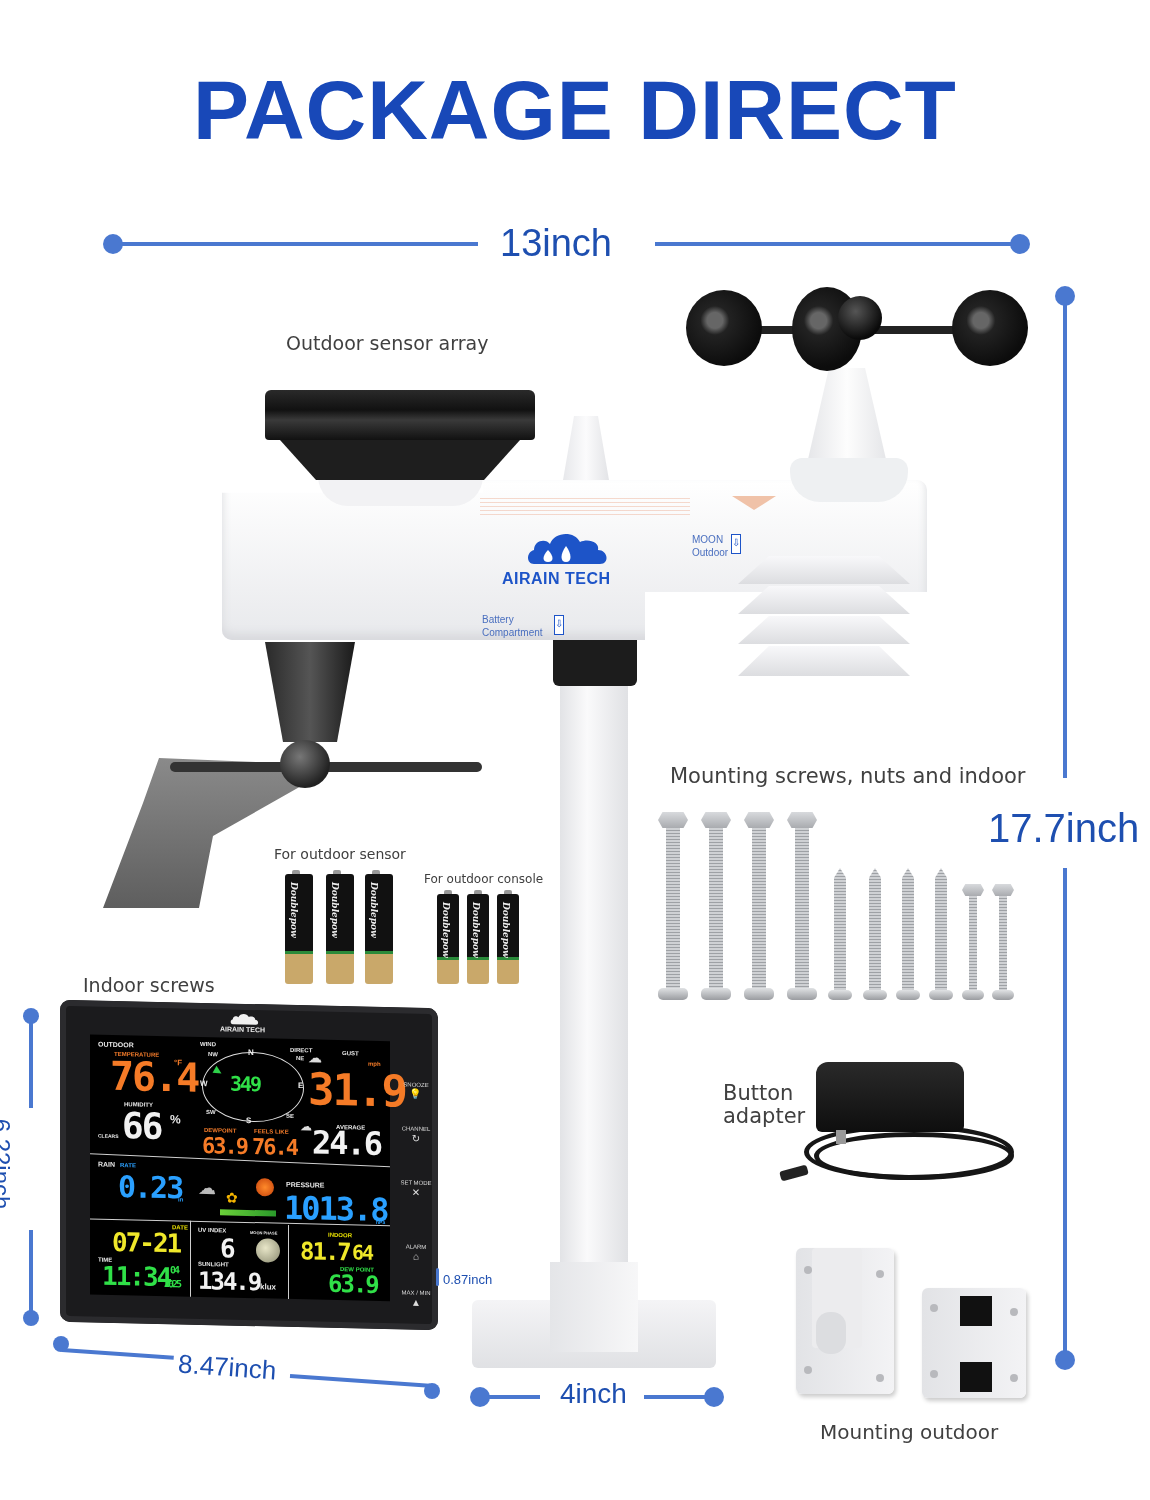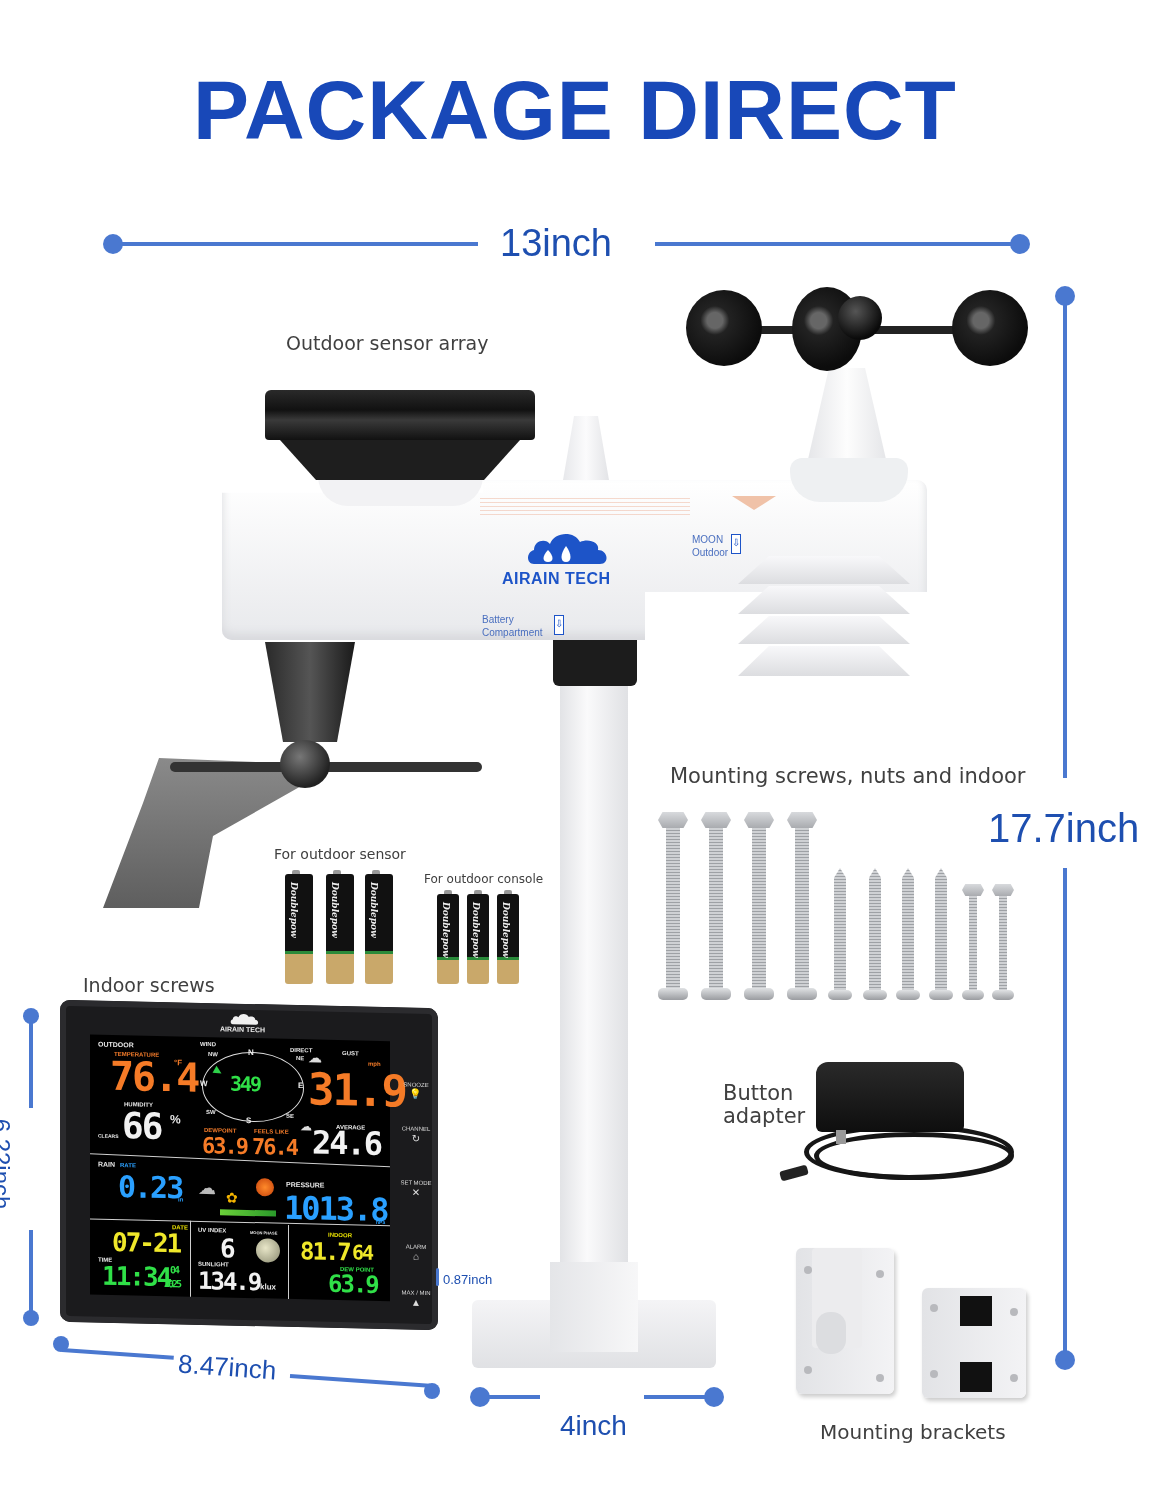--- a/index.html
+++ b/index.html
@@ -138,21 +138,21 @@
   <div class="abs shield" style="top:646px;height:30px;"></div>
 
   <div class="abs pipe-collar"></div>
   <div class="abs pipe"></div>
   <div class="abs base-plate"></div>
   <div class="abs pipe-socket"></div>
 </div>
 
 <div class="abs dot" style="left:470px;top:1387px;"></div>
 <div class="abs line" style="left:480px;top:1395px;width:60px;height:4px;"></div>
-<div class="abs dim" style="left:560px;top:1378px;font-size:28px;margin-top:32px;">4inch</div>
+<div class="abs dim" style="left:560px;top:1378px;font-size:28px;">4inch</div>
 <div class="abs line" style="left:644px;top:1395px;width:62px;height:4px;"></div>
 <div class="abs dot" style="left:704px;top:1387px;"></div>
 
 <div class="abs lbl" style="left:274px;top:846px;font-size:14px;">For outdoor sensor</div>
 <div class="abs lbl" style="left:424px;top:872px;font-size:12px;">For outdoor console</div>
 <div>
   <div class="abs battery" style="left:285px;top:874px;height:110px;width:28px;">
       <span class="battery-label">Doublepow</span>
     </div>
   <div class="abs battery" style="left:326px;top:874px;height:110px;width:28px;">
@@ -232,21 +232,21 @@
   </div>
   <div class="abs bracket" style="left:922px;top:1288px;width:104px;height:110px;">
     <div class="abs" style="left:38px;top:8px;width:32px;height:30px;background:#111;"></div>
     <div class="abs" style="left:38px;top:74px;width:32px;height:30px;background:#111;"></div>
     <div class="abs hole" style="left:8px;top:16px;"></div>
     <div class="abs hole" style="left:88px;top:20px;"></div>
     <div class="abs hole" style="left:8px;top:82px;"></div>
     <div class="abs hole" style="left:88px;top:86px;"></div>
   </div>
 </div>
-<div class="abs lbl" style="left:820px;top:1420px;font-size:20px;">Mounting brackets</div>
+<div class="abs lbl" style="left:820px;top:1420px;font-size:20px;">Mounting outdoor</div>
 
 <div class="abs lbl" style="left:83px;top:974px;font-size:19px;">Indoor screws</div>
 
 <div class="abs dot" style="left:23px;top:1008px;width:16px;height:16px;"></div>
 <div class="abs line" style="left:29px;top:1018px;width:4px;height:90px;"></div>
 <div class="abs dim" style="left:-44px;top:1150px;font-size:24px;transform:rotate(90deg);">6.22inch</div>
 <div class="abs line" style="left:29px;top:1230px;width:4px;height:88px;"></div>
 <div class="abs dot" style="left:23px;top:1310px;width:16px;height:16px;"></div>
 
 <div class="abs console">

